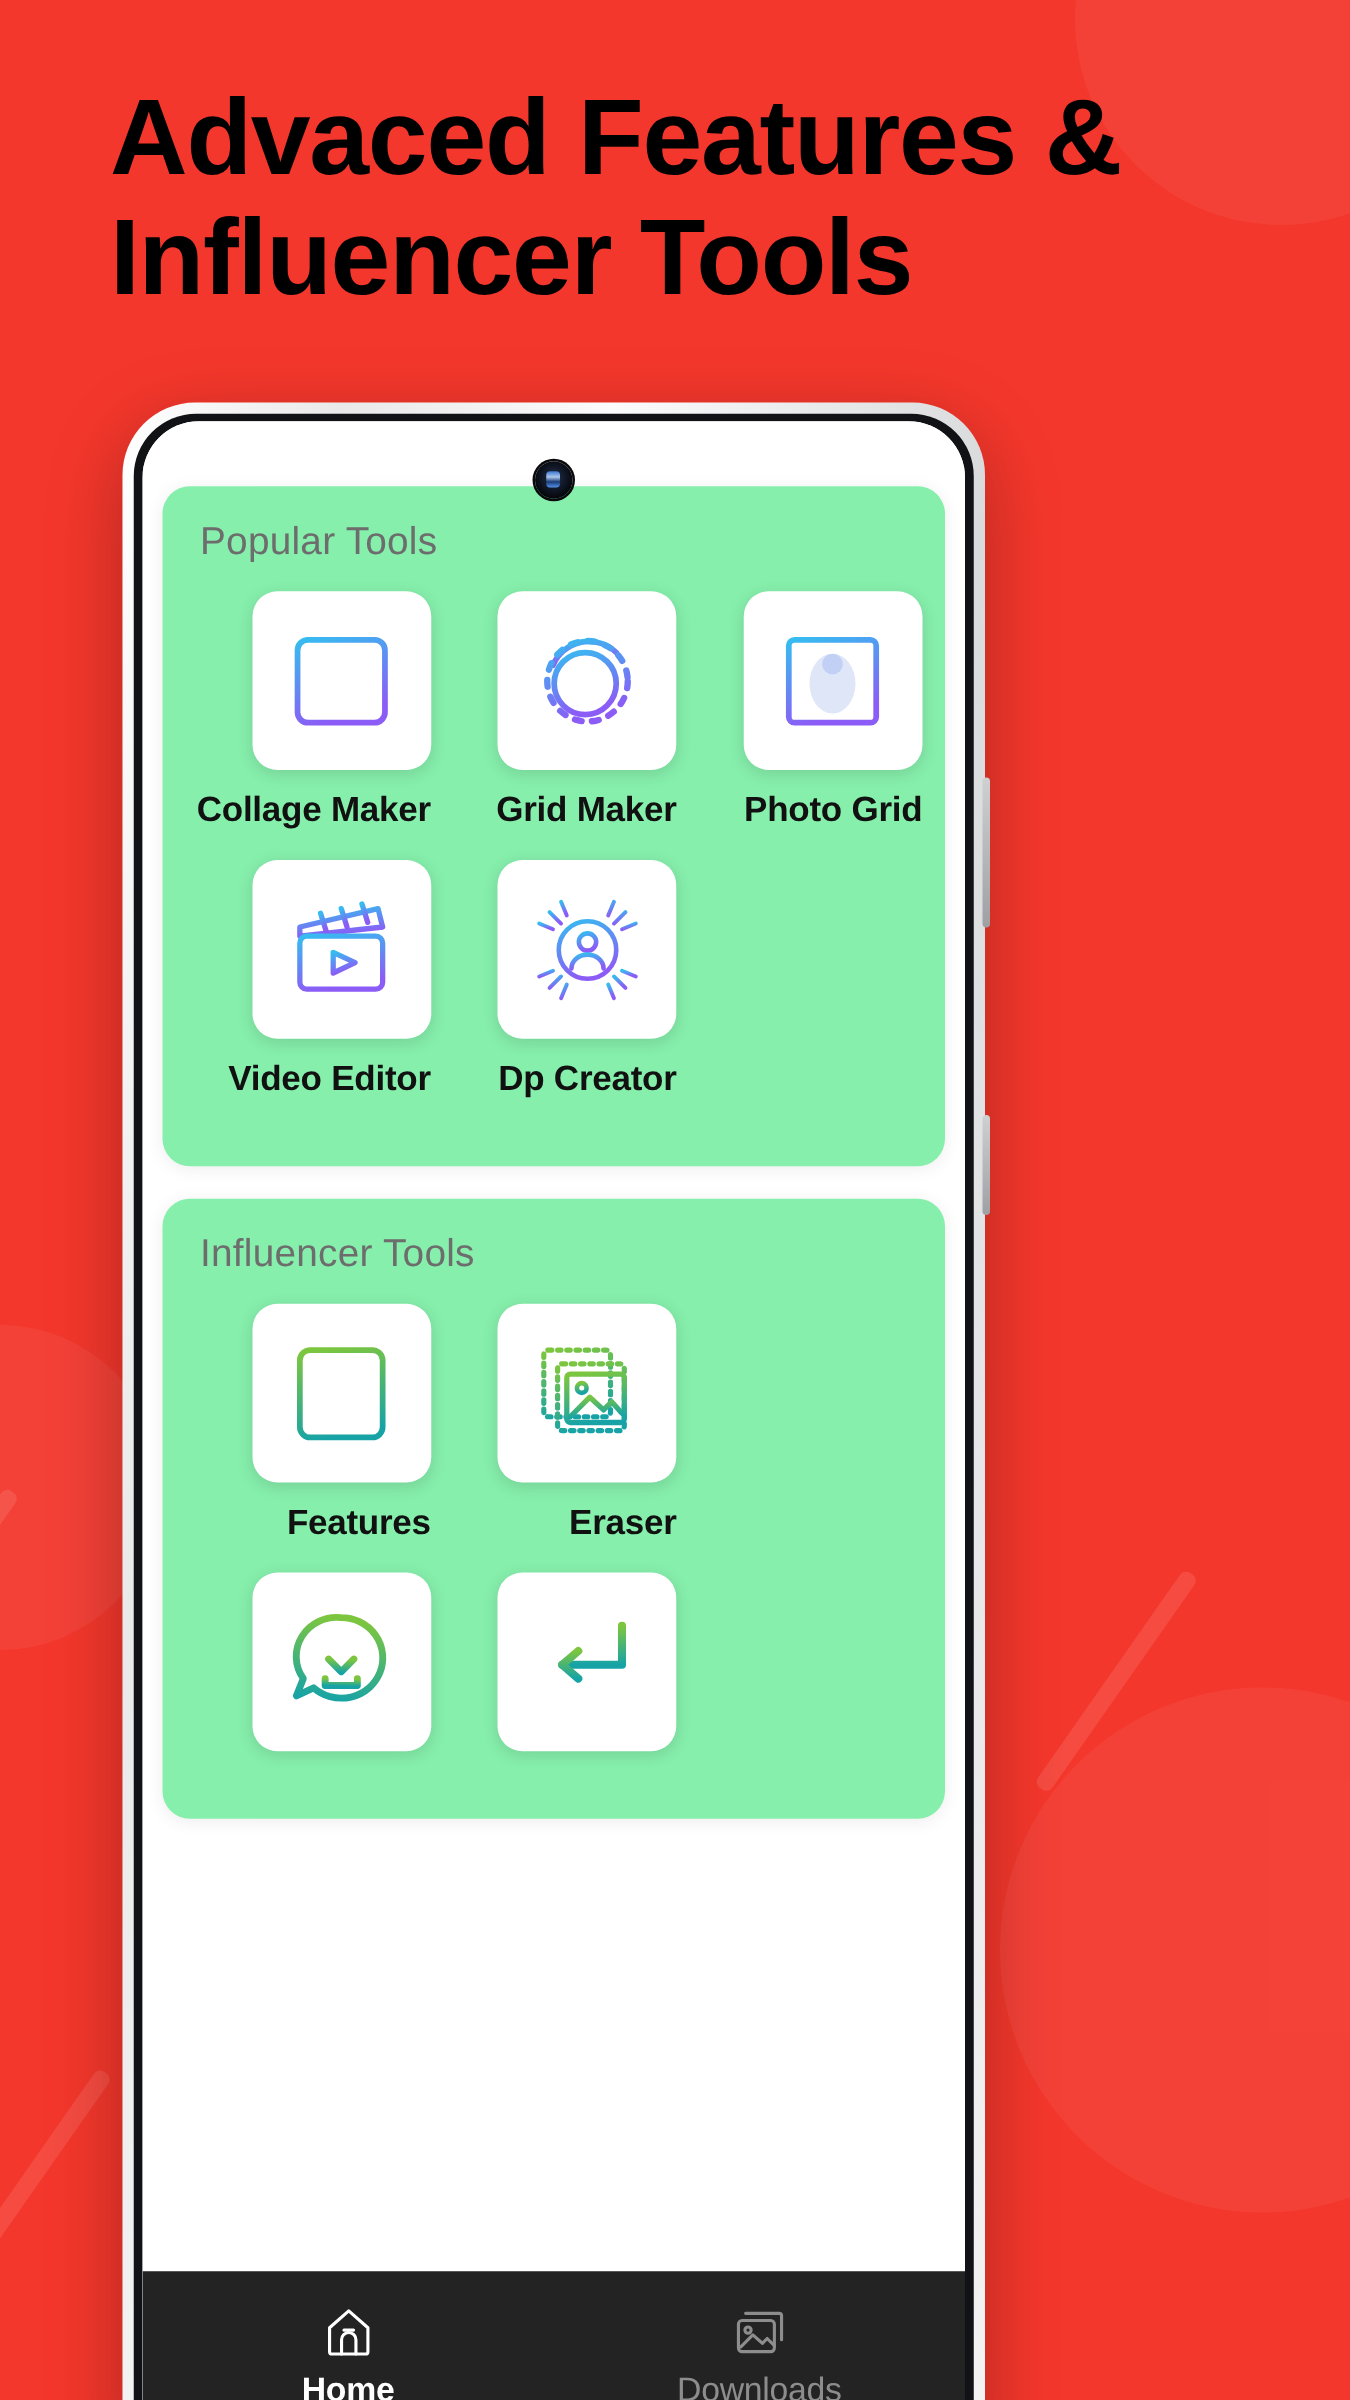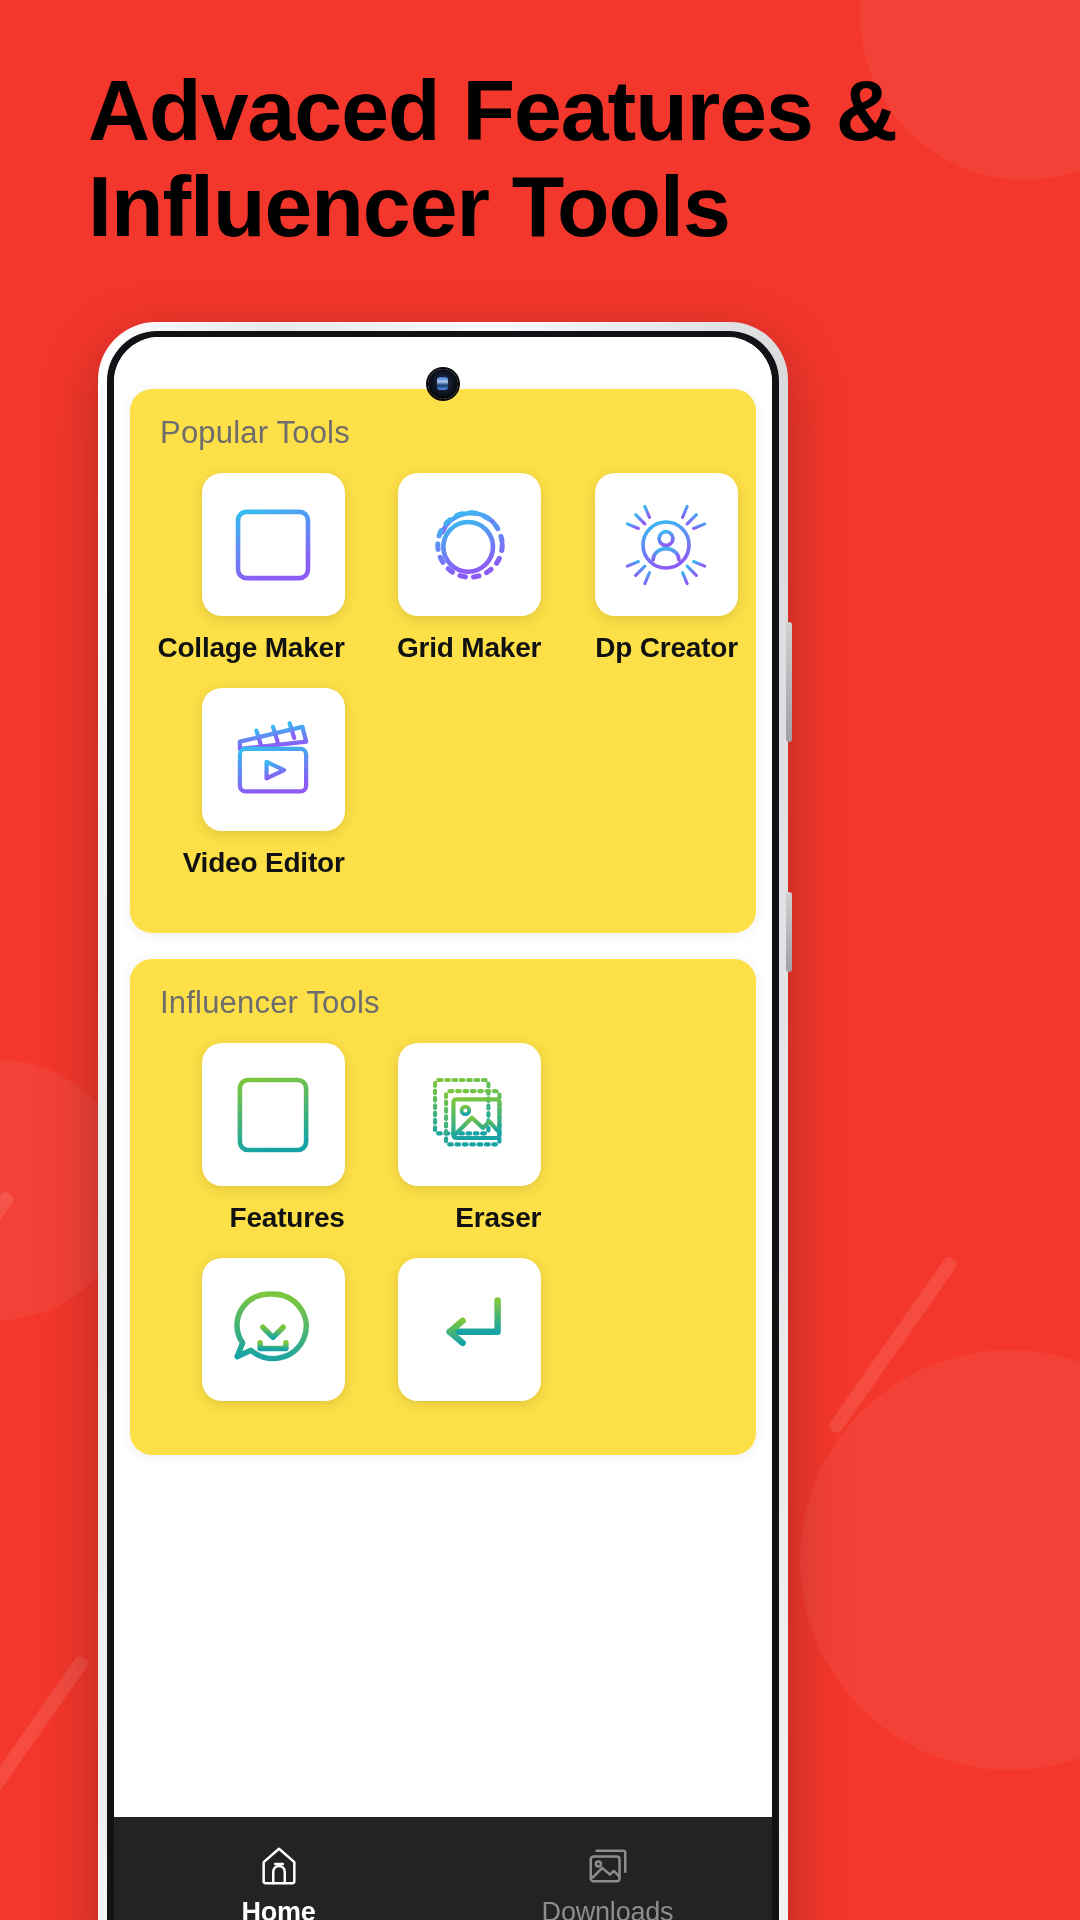--- a/index.html
+++ b/index.html
@@ -76,21 +76,21 @@
     content:""; position:absolute; left:9px; top:8px; width:11px; height:13px;
     border-radius:3px;
     background:linear-gradient(180deg,#3b7fe0 0%, #bcd8ff 35%, #1b3f7d 65%, #5aa0ff 100%);
     opacity:.9;
   }
 
   
   .app-body { position:absolute; inset:0; background:#ffffff; padding:0; }
 
   .card {
-    background:#fde047;
+    background:#86efac;
     border-radius:22px;
     margin:0 16px 26px 16px;
     padding:26px 18px 30px 18px;
     box-shadow:0 2px 14px rgba(0,0,0,0.07);
   }
   .card.first { margin-top:52px; }
 
   .section-title {
     font-size:31px;
     color:#6d6d6d;
@@ -203,20 +203,64 @@
                     <path d="M75 25 A34 34 0 0 0 20 36"></path>
                     <circle cx="50" cy="50" r="35" stroke-dasharray="6 9" stroke-width="5.5"></circle>
                     <line x1="48" y1="41" x2="48" y2="63"></line>
                     <line x1="37" y1="52" x2="59" y2="52"></line>
                   </g>
                 </svg>
               </div>
               <div class="tool-label">Grid Maker</div>
             </div>
 
+            <div class="tool">
+              <div class="tool-tile">
+                <svg viewBox="0 0 100 100">
+                  <defs>
+                      <linearGradient id="gb3" x1="0" y1="0" x2="0.35" y2="1">
+                    <stop offset="0" stop-color="#35BDF0"></stop>
+                        <stop offset="1" stop-color="#8B5CF6"></stop>
+                  </linearGradient>
+                    </defs>
+                  <ellipse cx="50" cy="52" rx="20" ry="26" fill="#b9c8f0" opacity=".45"></ellipse>
+                  <circle cx="50" cy="35" r="9" fill="#a8bdf0" opacity=".55"></circle>
+                  <g fill="none" stroke="url(#gb3)" stroke-width="5" stroke-linejoin="round">
+                    <rect x="12" y="14" width="76" height="72" rx="5"></rect>
+                    <line x1="12" y1="38" x2="88" y2="38"></line>
+                    <line x1="12" y1="62" x2="88" y2="62"></line>
+                    <line x1="37" y1="14" x2="37" y2="86"></line>
+                    <line x1="63" y1="14" x2="63" y2="86"></line>
+                  </g>
+                </svg>
+              </div>
+              <div class="tool-label">Photo Grid</div>
+            </div>
+
+            <div class="tool">
+              <div class="tool-tile">
+                <svg viewBox="0 0 100 100">
+                  <defs>
+                      <linearGradient id="gb5" x1="0" y1="0" x2="0.3" y2="1">
+                    <stop offset="0" stop-color="#35BDF0"></stop>
+                        <stop offset="1" stop-color="#8B5CF6"></stop>
+                  </linearGradient>
+                    </defs>
+                  <g fill="none" stroke="url(#gb5)" stroke-width="4.6" stroke-linejoin="round" stroke-linecap="round">
+                    <path d="M14 38 L14 30 L82 14 L86 30 Z"></path>
+                    <line x1="32" y1="18" x2="37" y2="34"></line>
+                    <line x1="50" y1="14" x2="55" y2="30"></line>
+                    <line x1="68" y1="10" x2="73" y2="26"></line>
+                    <rect x="14" y="38" width="72" height="46" rx="6"></rect>
+                    <path d="M43 52 L62 61 L43 70 Z"></path>
+                  </g>
+                </svg>
+              </div>
+              <div class="tool-label">Video Editor</div>
+            </div>
 
             <div class="tool">
               <div class="tool-tile">
                 <svg viewBox="0 0 100 100">
                   <defs>
                       <linearGradient id="gb4" x1="0" y1="0" x2="0.3" y2="1">
                     <stop offset="0" stop-color="#35BDF0"></stop>
                         <stop offset="1" stop-color="#8B5CF6"></stop>
                   </linearGradient>
                     </defs>
@@ -241,42 +285,20 @@
                     </g>
                     <circle cx="50" cy="50" r="25" stroke-width="4"></circle>
                     <circle cx="50" cy="43" r="7.5" stroke-width="4"></circle>
                     <path d="M36 66 a14 12 0 0 1 28 0" stroke-width="4"></path>
                   </g>
                 </svg>
               </div>
               <div class="tool-label">Dp Creator</div>
             </div>
 
-            <div class="tool">
-              <div class="tool-tile">
-                <svg viewBox="0 0 100 100">
-                  <defs>
-                      <linearGradient id="gb5" x1="0" y1="0" x2="0.3" y2="1">
-                    <stop offset="0" stop-color="#35BDF0"></stop>
-                        <stop offset="1" stop-color="#8B5CF6"></stop>
-                  </linearGradient>
-                    </defs>
-                  <g fill="none" stroke="url(#gb5)" stroke-width="4.6" stroke-linejoin="round" stroke-linecap="round">
-                    <path d="M14 38 L14 30 L82 14 L86 30 Z"></path>
-                    <line x1="32" y1="18" x2="37" y2="34"></line>
-                    <line x1="50" y1="14" x2="55" y2="30"></line>
-                    <line x1="68" y1="10" x2="73" y2="26"></line>
-                    <rect x="14" y="38" width="72" height="46" rx="6"></rect>
-                    <path d="M43 52 L62 61 L43 70 Z"></path>
-                  </g>
-                </svg>
-              </div>
-              <div class="tool-label">Video Editor</div>
-            </div>
-
 
           </div>
         </div>
 
         <div class="card">
           <div class="section-title">Influencer Tools</div>
           <div class="grid">
 
 
             <div class="tool">

